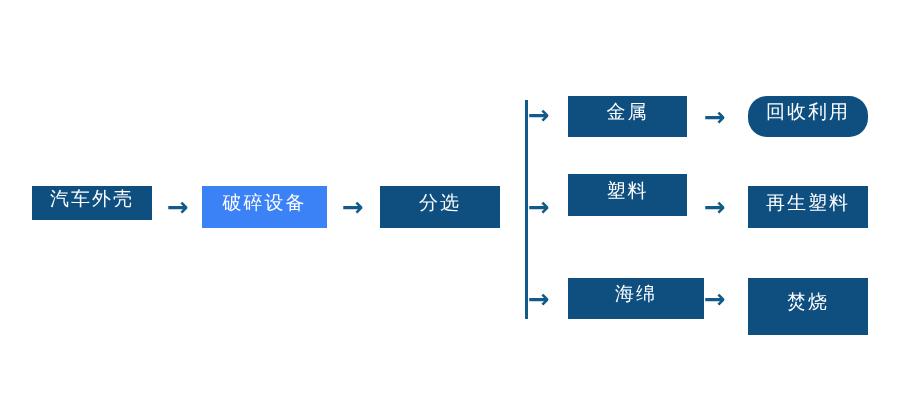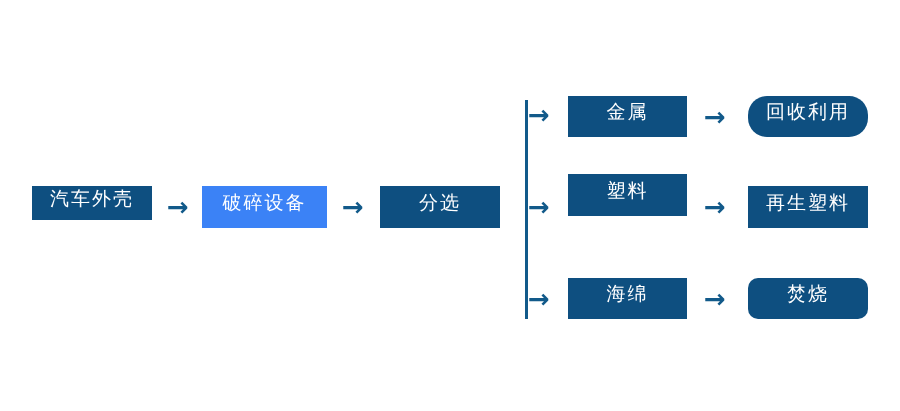--- a/index.html
+++ b/index.html
@@ -65,23 +65,23 @@
   #node-metal       {left:568px; top:96px;  width:119px; height:41px;}
   #arrow-r1         {left:700px; top:104px; width:30px;  height:26px;}
   #node-recycle     {left:748px; top:96px;  width:120px; height:41px;border-radius:19px;}
 
   
   #node-plastic     {left:568px; top:174px; width:119px; height:42px;}
   #arrow-r2         {left:700px; top:194px; width:30px;  height:26px;}
   #node-regen       {left:748px; top:186px; width:120px; height:42px;}
 
   
-  #node-sponge      {left:568px; top:278px; width:119px; height:41px;font-family:Liberation Serif, serif;}
+  #node-sponge      {left:568px; top:278px; width:136px; height:41px;font-family:Liberation Serif, serif;}
   #arrow-r3         {left:700px; top:286px; width:30px;  height:26px;}
-  #node-incinerate  {left:748px; top:278px; width:120px; height:41px;border-radius:10px;}
+  #node-incinerate  {left:748px; top:278px; width:120px; height:57px;}
 </style>
 </head>
 <body>
 
 <div id="flow-canvas">
 
   <div class="node blue" id="node-car-shell">汽车外壳</div>
 
   <div class="arrow" id="arrow-1">→</div>
 

